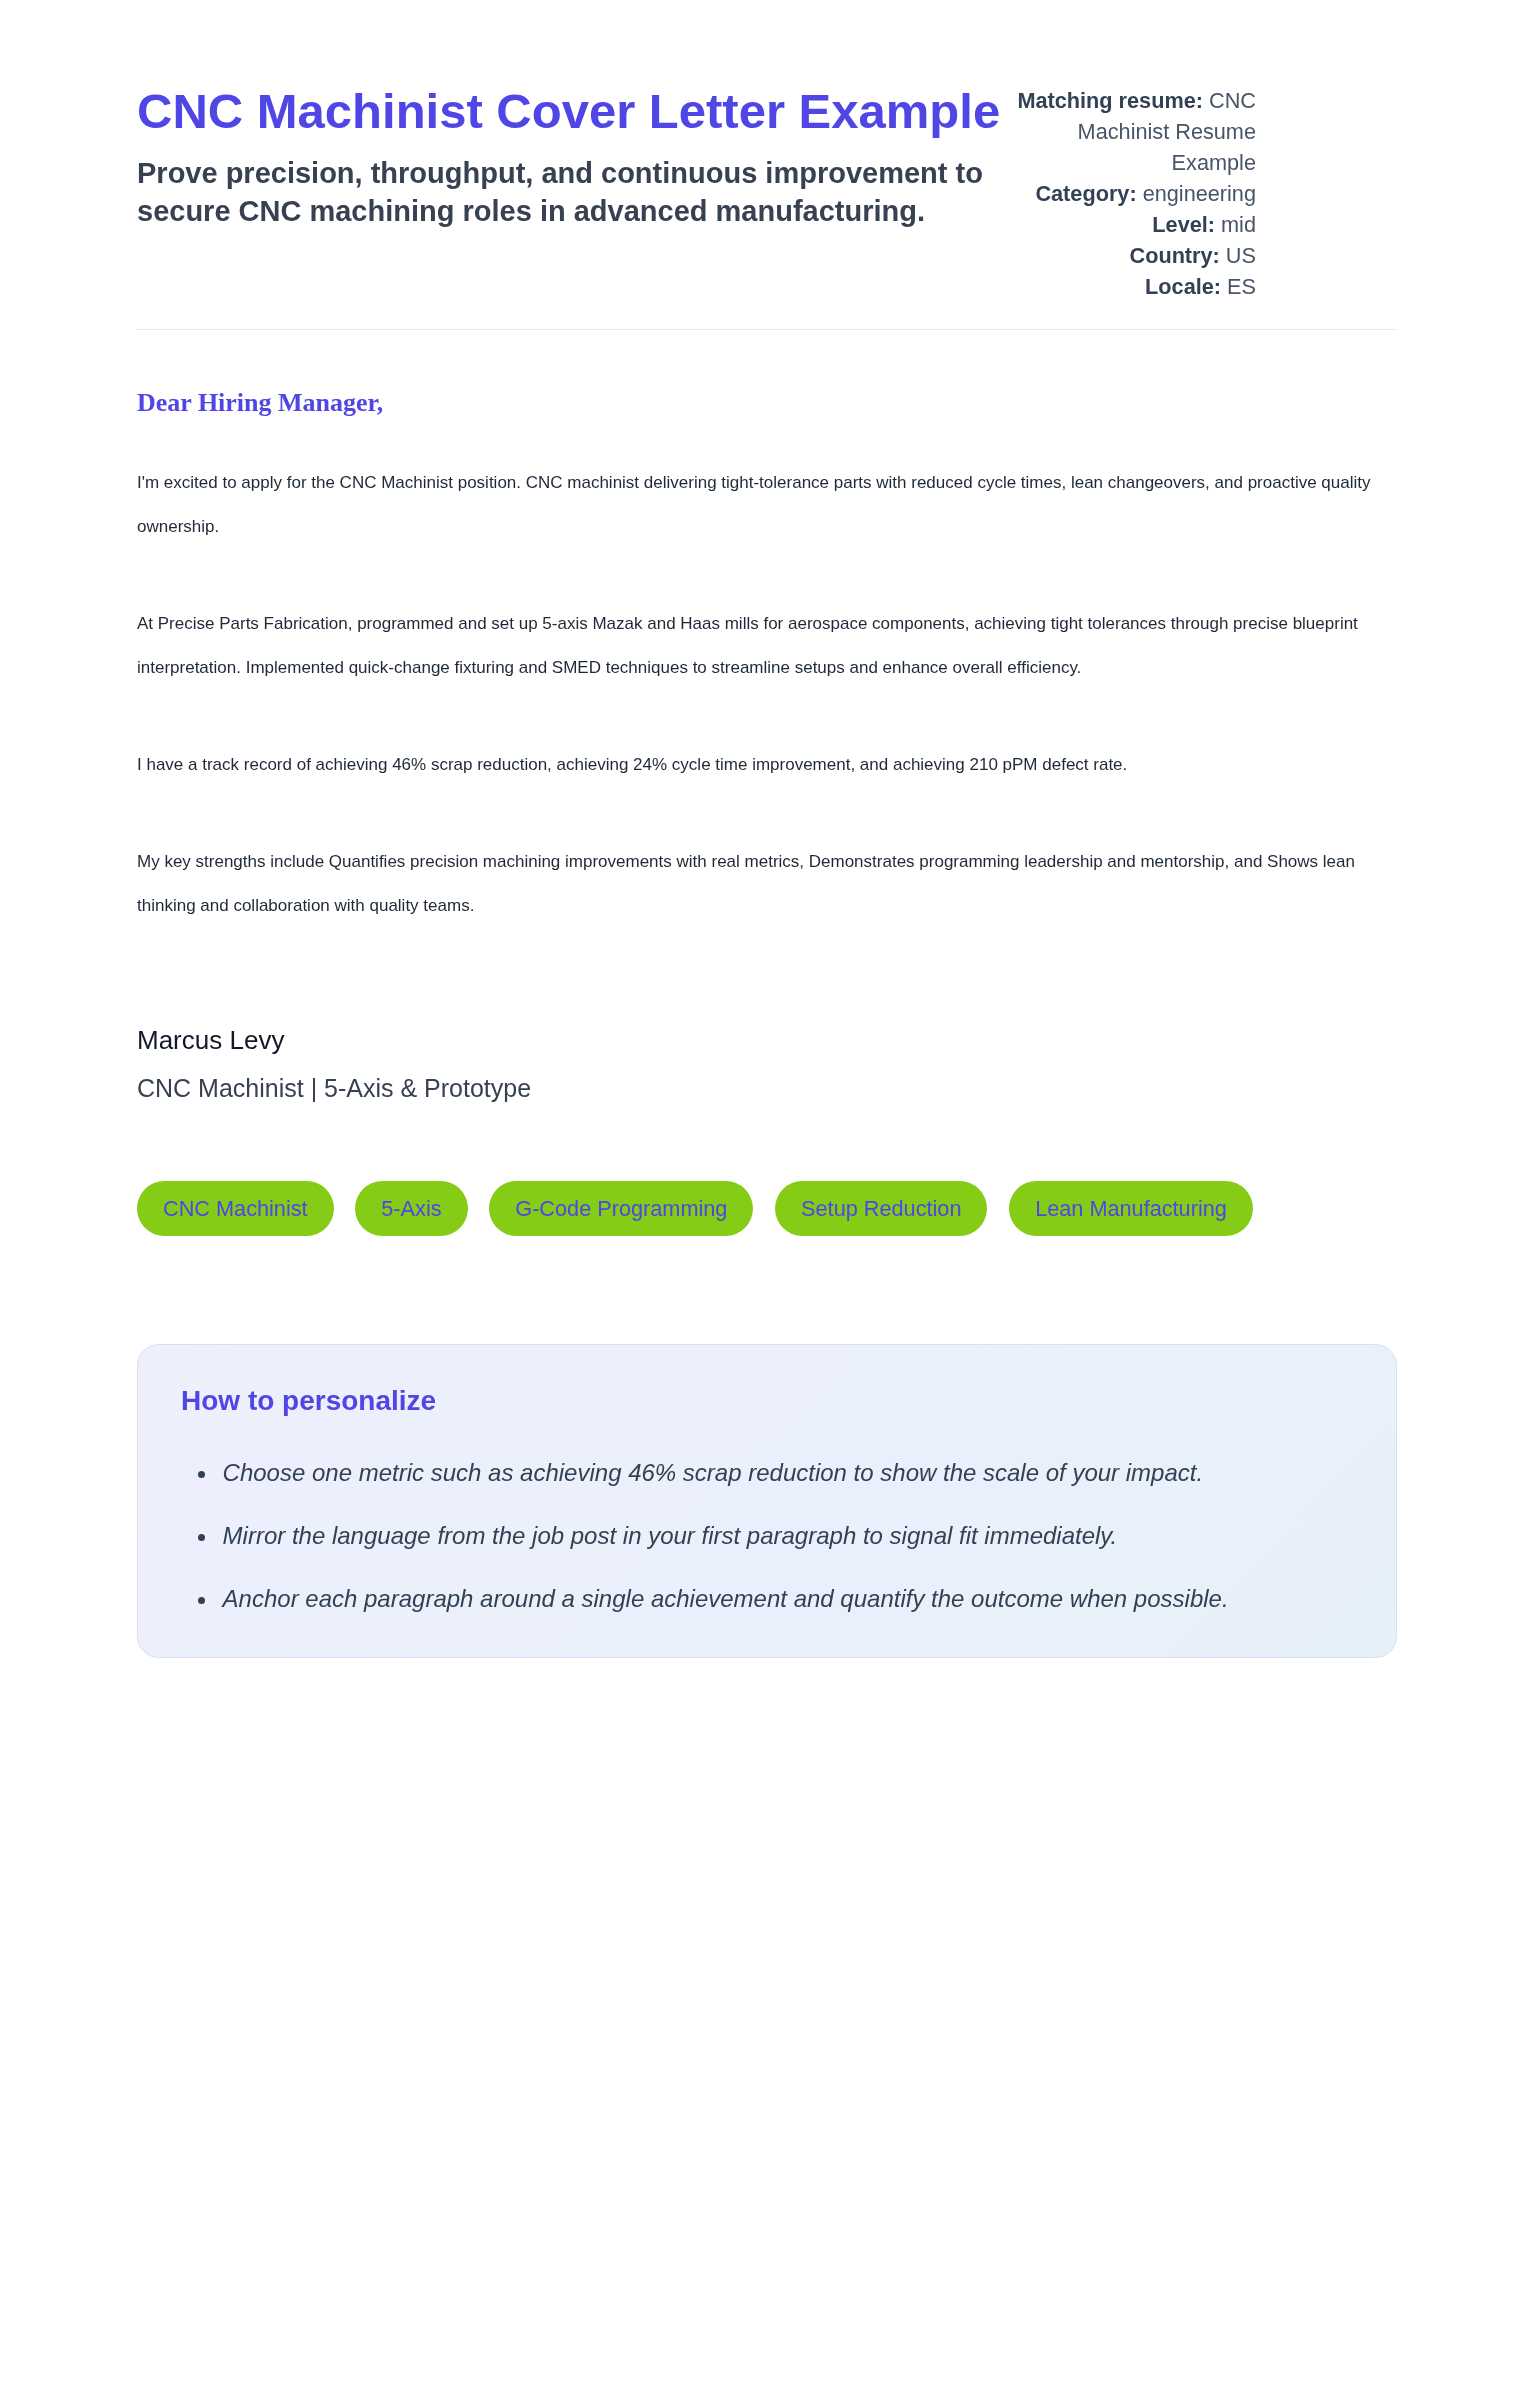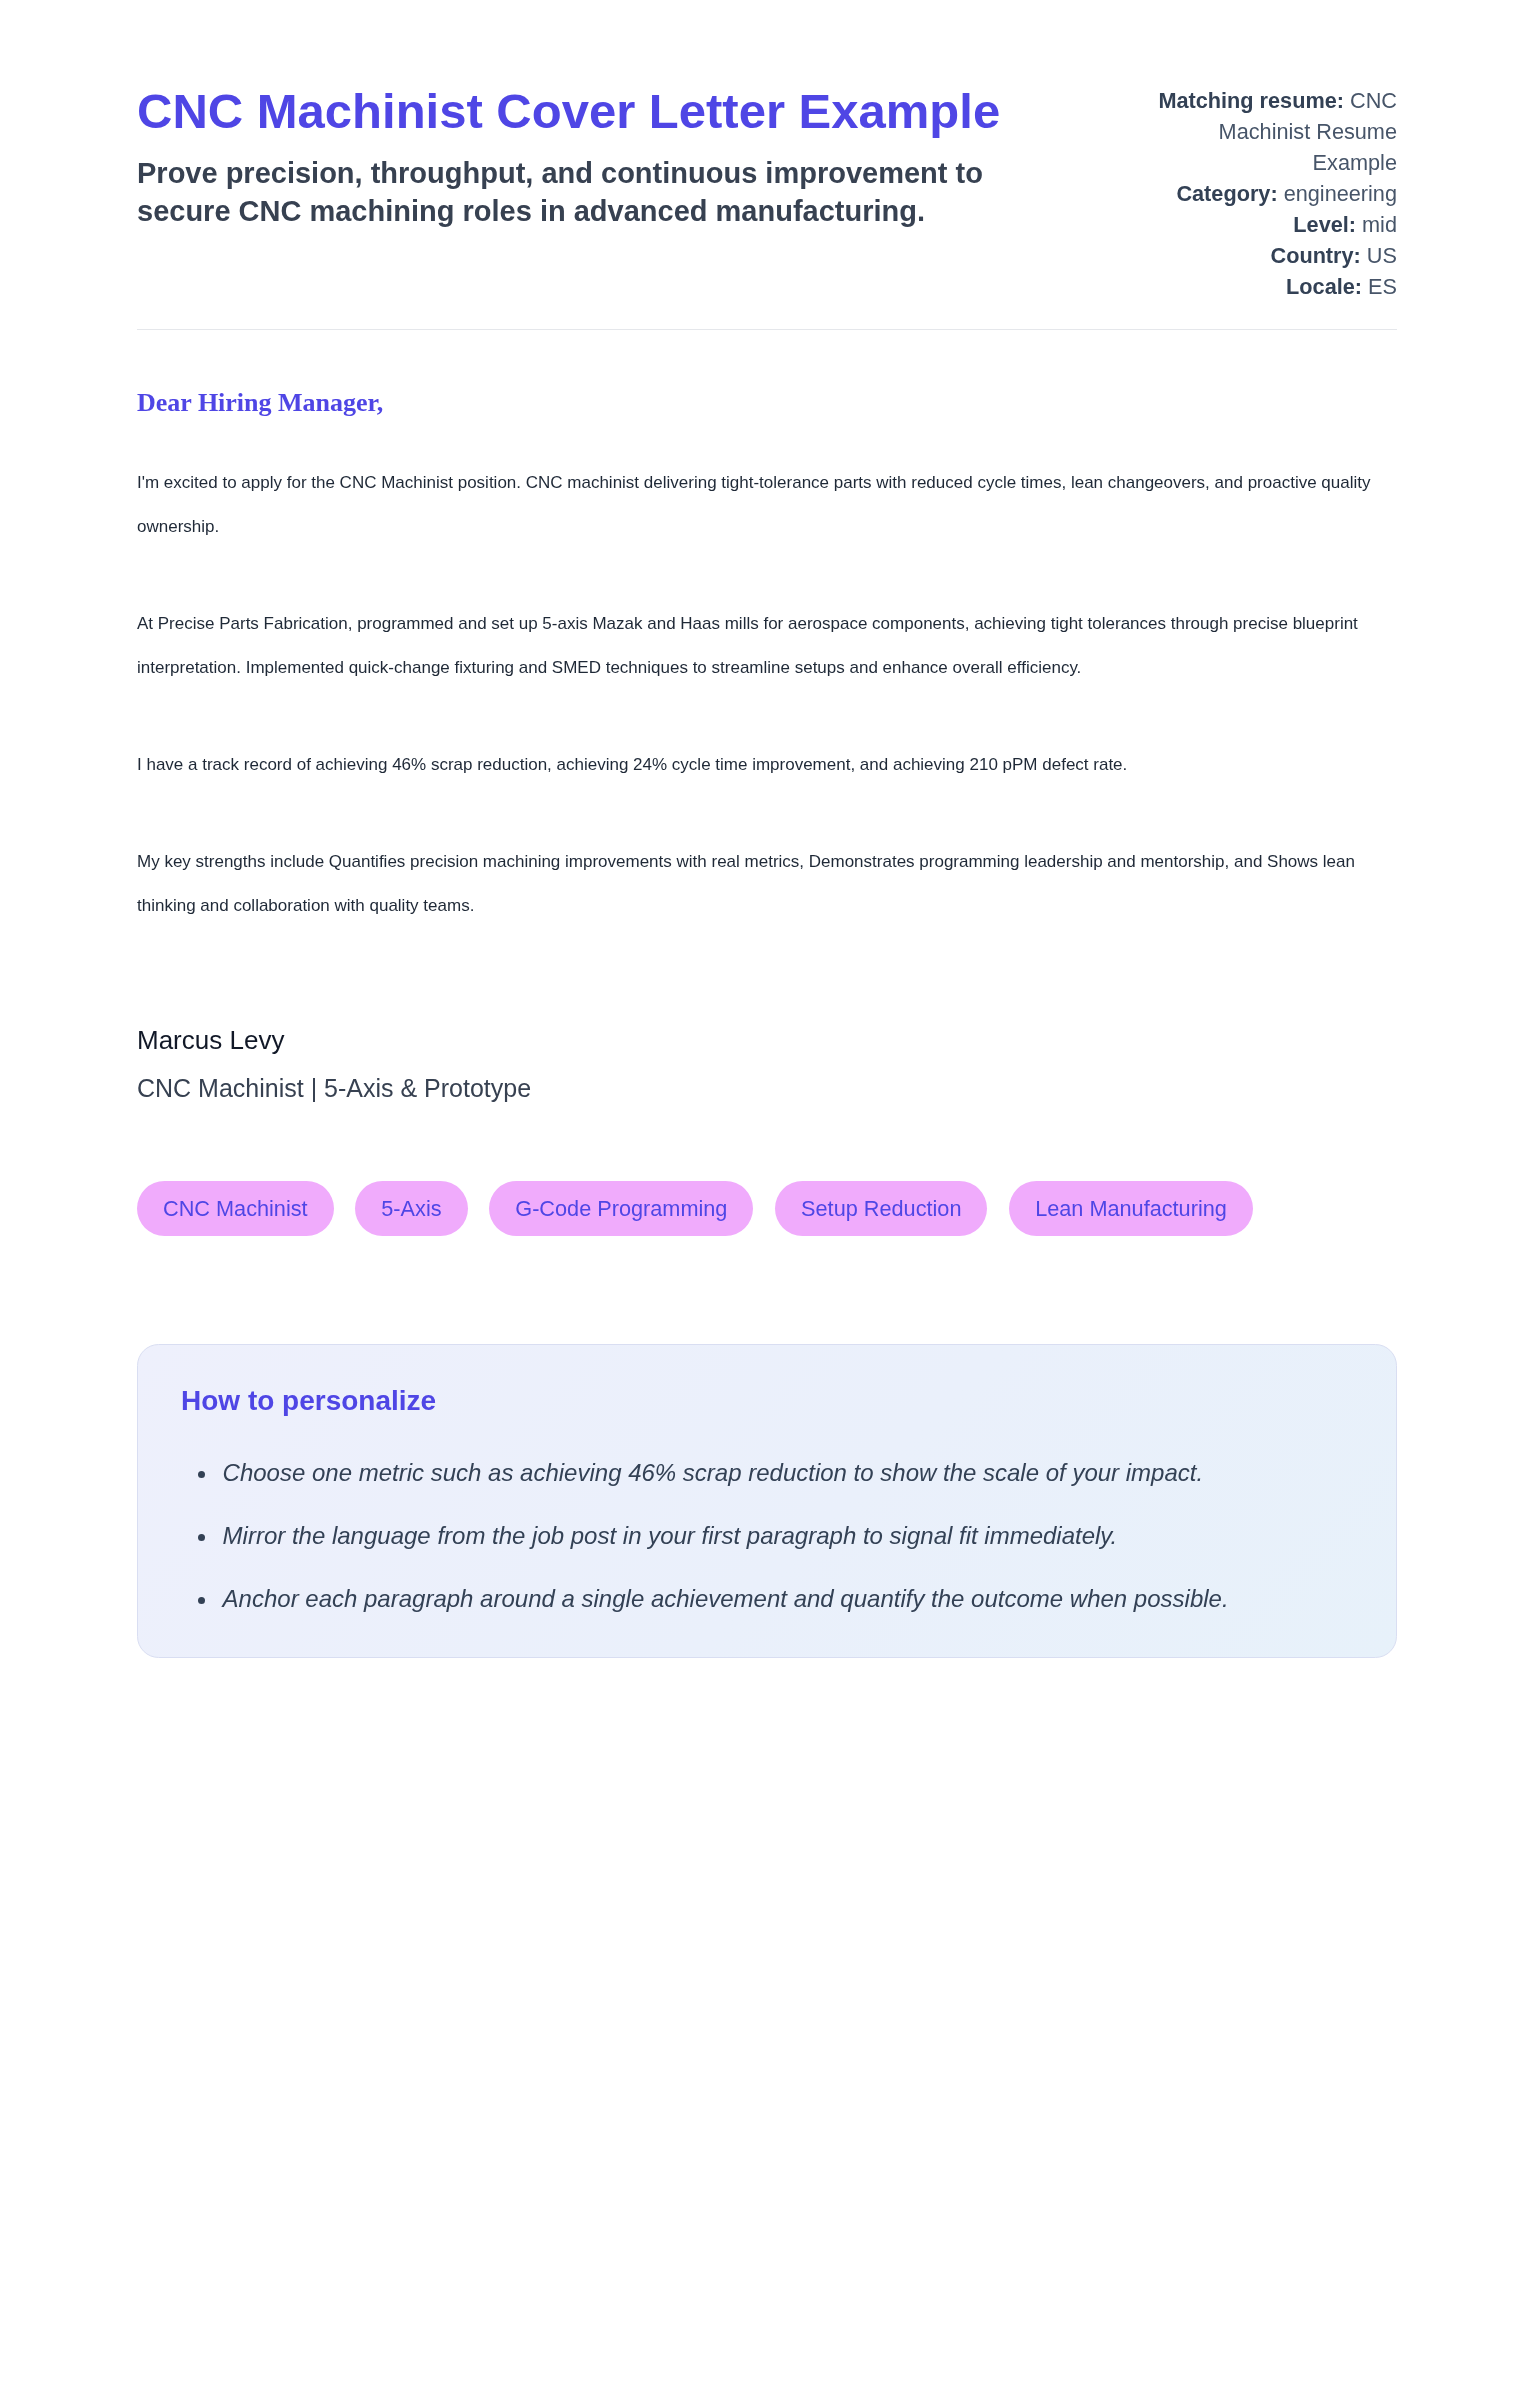--- a/index.html
+++ b/index.html
@@ -16,21 +16,20 @@
     overflow: hidden;
   }
   .container {
     width: 1260px;
     margin-left: 137px;
     padding-top: 81px;
   }
   
   .header {
     display: flex;
-    justify-content: space-between;
     align-items: flex-start;
   }
   .header-left { max-width: 920px; }
   .page-title {
     margin: 0;
     font-size: 49px;
     line-height: 60px;
     font-weight: bold;
     color: #4f46e5;
   }
@@ -86,21 +85,21 @@
   }
   
   .tags {
     margin-top: 78px;
     display: flex;
     flex-wrap: wrap;
     gap: 21.7px;
   }
   .tag {
     display: inline-block;
-    background: #f0abfc;
+    background: #84cc16;
     color: #4f46e5;
     font-size: 21.7px;
     line-height: 1;
     padding: 17px 26px;
     border-radius: 901px;
     white-space: nowrap;
   }
   
   .personalize {
     margin-top: 108px;

